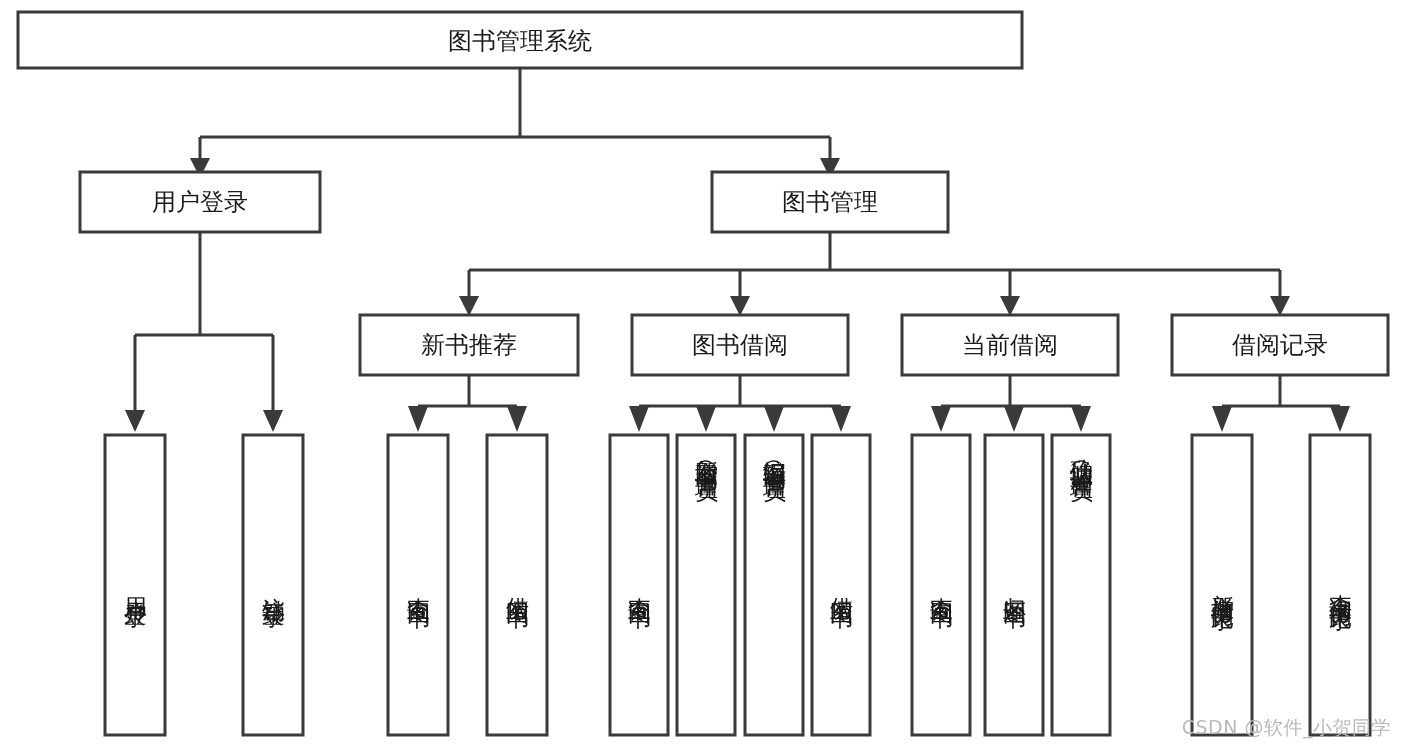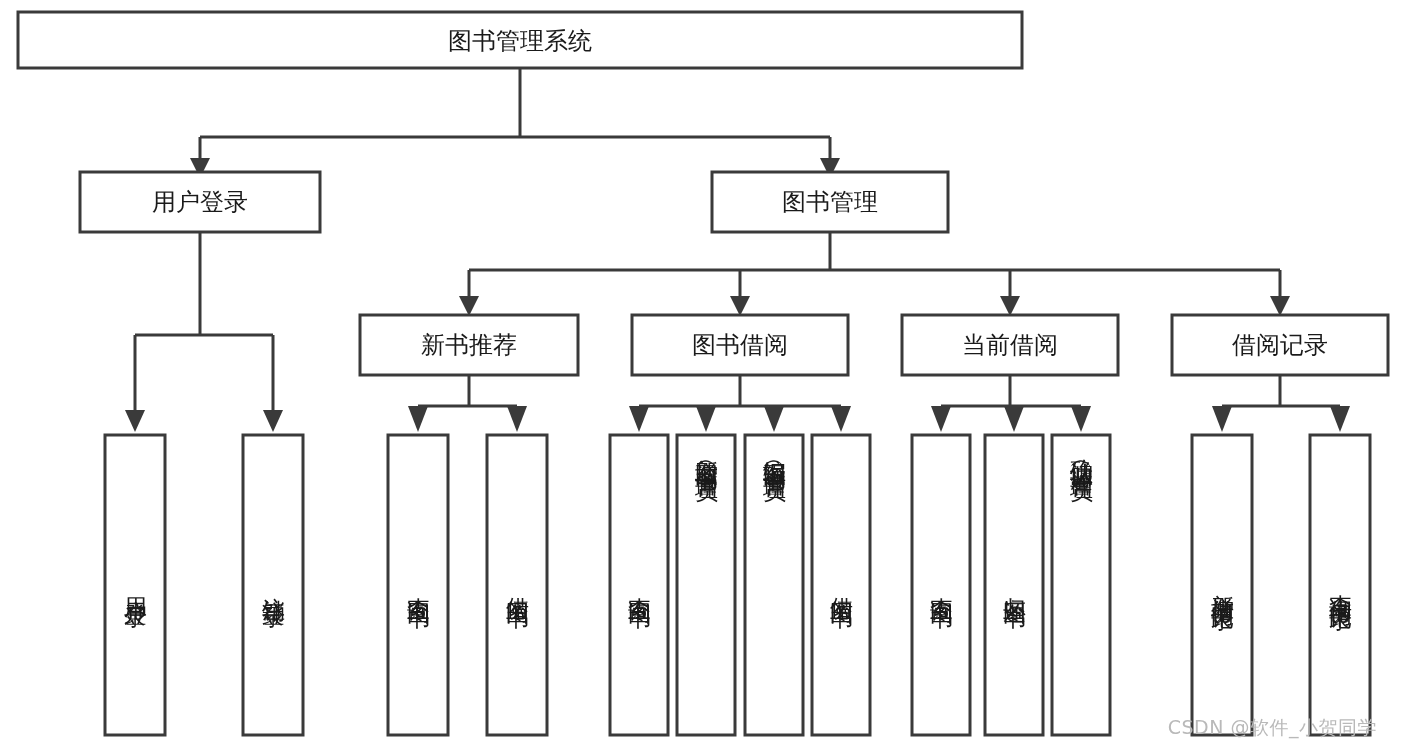--- a/index.html
+++ b/index.html
@@ -62,21 +62,21 @@
     font-family: "DejaVu Sans", "Liberation Sans", sans-serif;
     font-size: 23px;
     line-height: 1.12;
     letter-spacing: 3px;
     color: #1a1a1a;
     white-space: nowrap;
     text-align: center;
   }
   .watermark {
     position: absolute;
-    right: 28px;
+    right: 14px;
     bottom: 6px;
     font-family: "DejaVu Sans", "Liberation Sans", sans-serif;
     font-size: 19px;
     color: #b9b9b9;
     white-space: nowrap;
     letter-spacing: 0.5px;
     text-align: center;
   }
 </style>
 </head>

